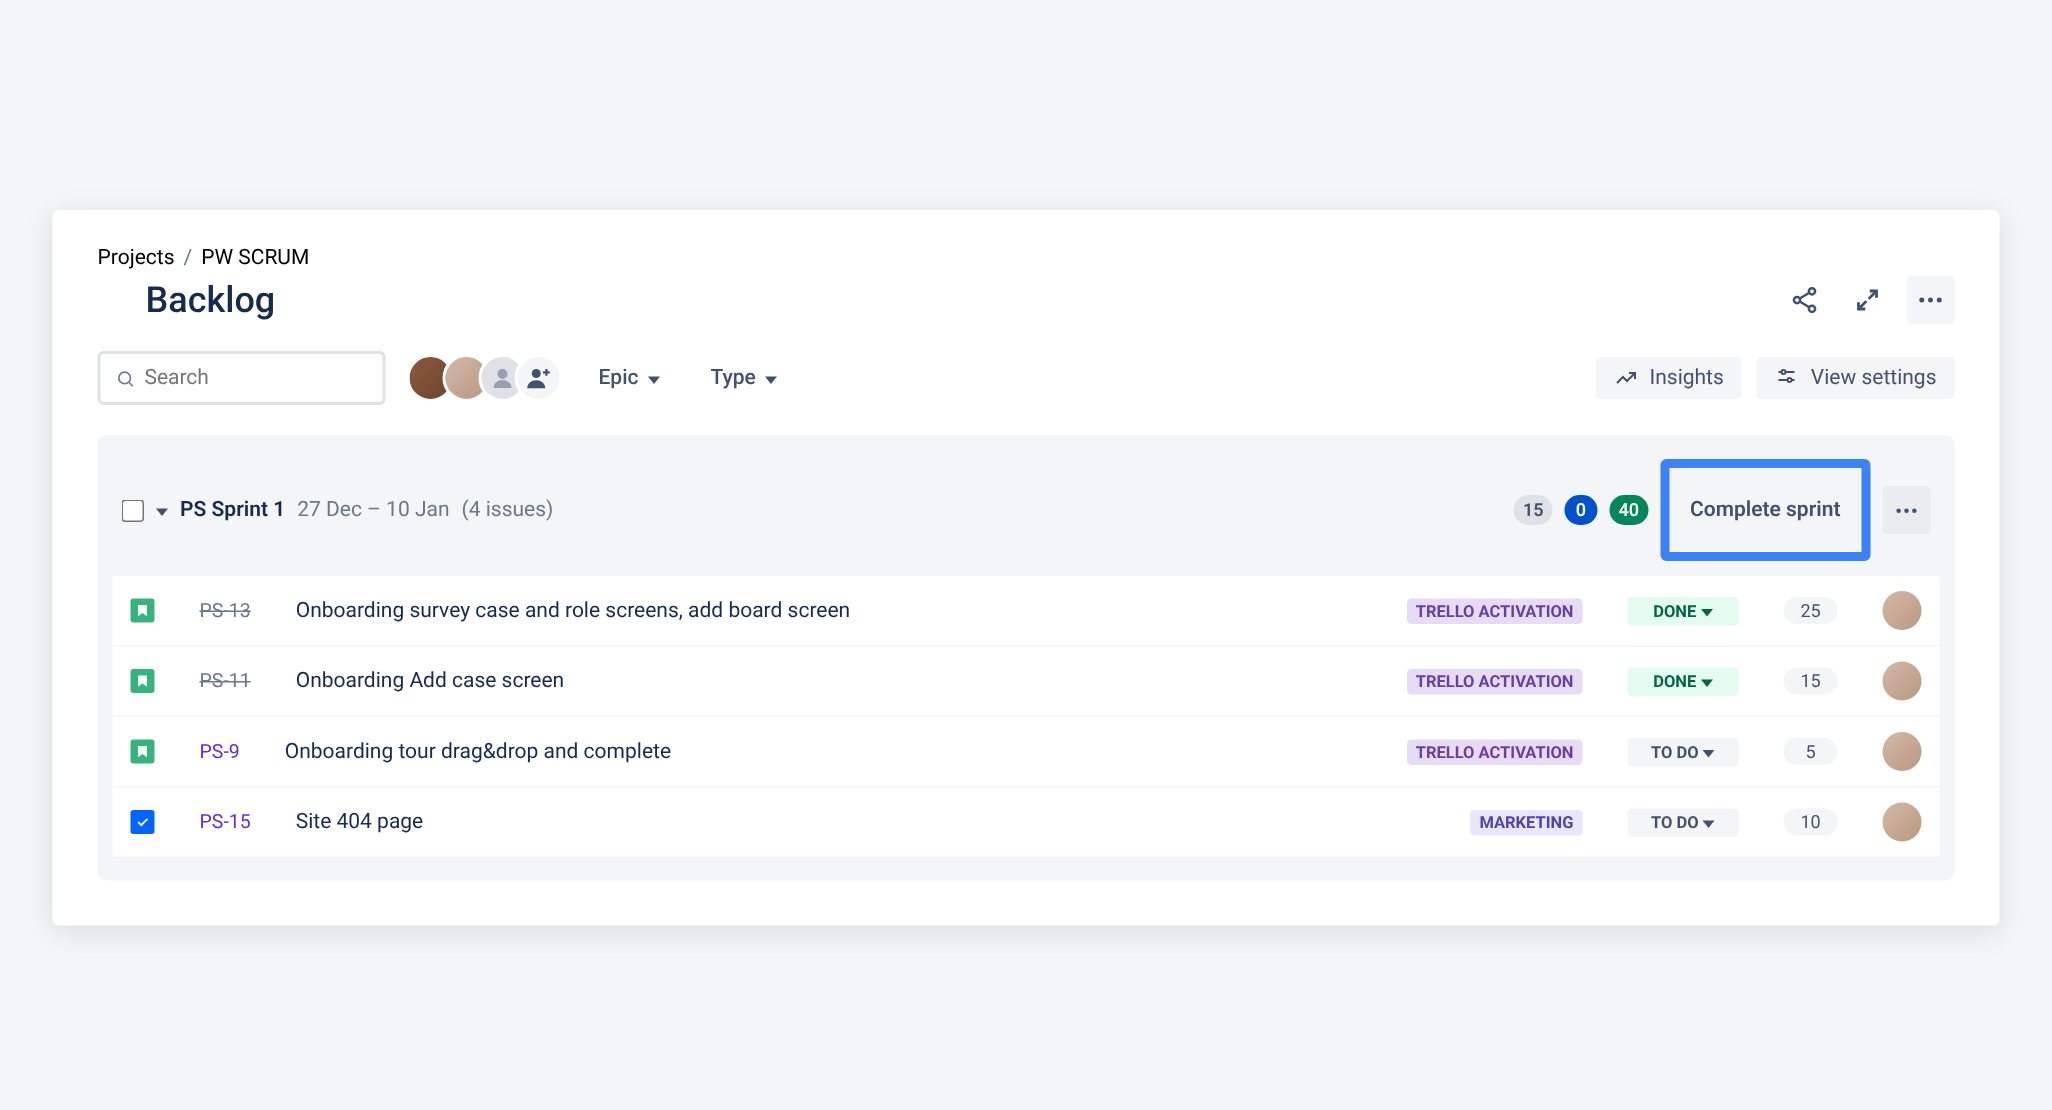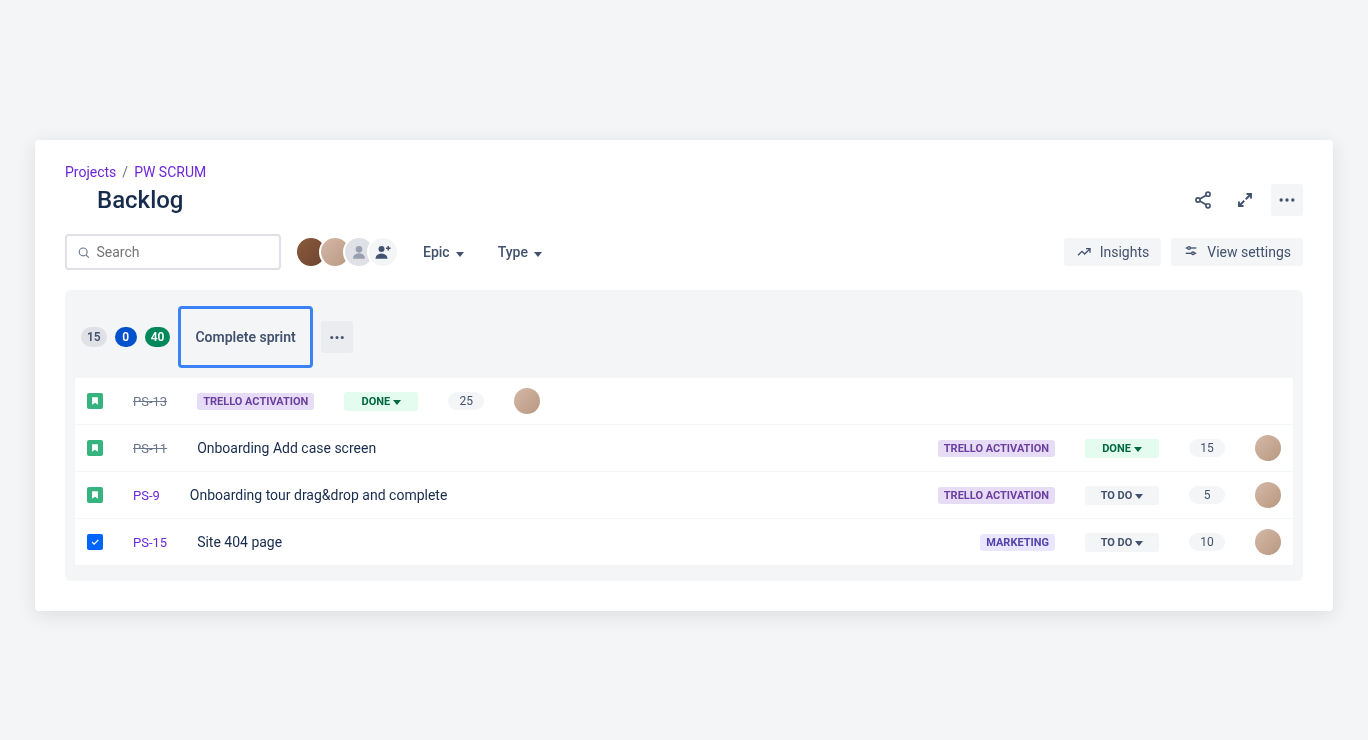--- a/index.html
+++ b/index.html
@@ -1,28 +1,28 @@
 <!DOCTYPE html>
 <html><head>
 <meta charset="utf-8">
 <style>
   * { box-sizing: border-box; margin: 0; padding: 0; font-family: -apple-system, BlinkMacSystemFont, "Segoe UI", Roboto, sans-serif; }
   body { background: #f4f5f7; width: 1368px; height: 740px; }
   .card { background: #fff; margin: 140px 35px 0; border-radius: 4px; padding: 24px 30px 30px; box-shadow: 0 4px 20px rgba(0,0,0,0.1); }
   .breadcrumb { color: #6b778c; font-size: 14px; display:flex; gap:6px; align-items:center;}
   .breadcrumb span.sep { color:#6b778c; }
-  .breadcrumb a { color:#6d28d9; text-decoration:none; }
+  .breadcrumb a { color:#000000; text-decoration:none; }
   .header-row { display:flex; align-items:center; justify-content:space-between; margin-top:4px;}
   h1 { color:#172b4d; font-size:24px; font-weight:500;margin-left:32px; }
   .header-actions { display:flex; align-items:center; gap:10px; }
   .icon-btn { width:32px; height:32px; border-radius:3px; display:flex; align-items:center; justify-content:center; cursor:pointer; color:#42526e;}
   .icon-btn.filled { background:#f4f5f7; color:#42526e;}
   .toolbar { display:flex; align-items:center; justify-content:space-between; margin-top:18px; }
   .toolbar-left { display:flex; align-items:center; gap:14px; }
-  .search-box { display:flex; align-items:center; gap:6px; border:2px solid #dfe1e6; border-radius:4px; padding:4px 10px; width:216px; height:36px;}
+  .search-box { display:flex; align-items:center; gap:6px; border:2px solid #dfe1e6; border-radius:4px; padding:4px 10px; width:192px; height:36px;}
   .search-box svg { color:#6b778c; }
   .search-box input { border:none; outline:none; font-size:14px; color:#172b4d; width:100%; }
   .avatars { display:flex; align-items:center; }
   .avatar { width:32px; height:32px; border-radius:50%; border:2px solid #fff; margin-left:-8px; background:#ccc; display:flex; align-items:center; justify-content:center;}
   .avatar:first-child{ margin-left:0;}
   .avatar.av1 { background:linear-gradient(135deg,#8b5a3c,#6d4530); }
   .avatar.av2 { background:linear-gradient(135deg,#d4b8a8,#b89880); }
   .avatar.empty { background:#dfe1e6; }
   .avatar.add { background:#f4f5f7; }
   .dropdown-btn { display:flex; align-items:center; gap:6px; padding:6px 10px; color:#42526e; font-weight:500; font-size:14px; cursor:pointer; border-radius:3px;}
@@ -33,21 +33,21 @@
   .sprint-header-left { display:flex; align-items:center; gap:8px; font-size:14px; color:#172b4d;}
   .sprint-header-left input[type=checkbox]{ width:15px; height:15px; accent-color:#6b778c;}
   .sprint-name { font-weight:600; color:#172b4d;}
   .sprint-dates { color:#6b778c; }
   .sprint-count { color:#6b778c; }
   .sprint-header-right { display:flex; align-items:center; gap:8px;}
   .pill { display:inline-flex; align-items:center; justify-content:center; min-width:22px; height:20px; padding:0 6px; border-radius:10px; font-size:12px; font-weight:600;}
   .pill.gray { background:#dfe1e6; color:#42526e; }
   .pill.blue { background:#0052cc; color:#fff; }
   .pill.green { background:#00875a; color:#fff; }
-  .complete-btn { background:#f4f5f7; border:3px solid #3b82f6; padding:20px 14px; border-radius:4px; color:#42526e; font-weight:600; font-size:14px; cursor:pointer;}
+  .complete-btn { background:#f4f5f7; border:6px solid #3b82f6; padding:20px 14px; border-radius:4px; color:#42526e; font-weight:600; font-size:14px; cursor:pointer;}
   .more-btn { width:32px; height:32px; display:flex; align-items:center; justify-content:center; border-radius:3px; background:#ebecf0; color:#42526e; cursor:pointer;}
   .issues { background:#fff; border-radius:2px; margin:0 10px; }
   .issue-row { display:flex; align-items:center; padding:10px 12px; border-bottom:1px solid #f4f5f7; gap:30px; font-size:14px;}
   .issue-row:last-child { border-bottom:none;}
   .issue-icon { width:16px; height:16px; border-radius:2px; display:flex; align-items:center; justify-content:center; flex-shrink:0;}
   .issue-icon.story { background:#36b37e; }
   .issue-icon.task { background:#0065ff; }
   .issue-key { color:#6d28d9; font-size:13px; }
   .issue-key.done { text-decoration:line-through; color:#6b778c;}
   .issue-title { color:#172b4d; flex:1; }
@@ -154,20 +154,27 @@
             <line x1="4" y1="14" x2="20" y2="14"></line>
             <circle cx="15" cy="14" r="2" fill="#f4f5f7"></circle>
           </svg>
         <span>View settings</span>
       </div>
     </div>
   </div>
 
   <div class="sprint-panel">
     <div class="sprint-header">
+      <div class="sprint-header-left">
+        <input type="checkbox" style="">
+        <span class="chev-down" style="color:#42526e;"></span>
+        <span class="sprint-name">PS Sprint 1</span>
+        <span class="sprint-dates">27 Dec – 10 Jan</span>
+        <span class="sprint-count">(4 issues)</span>
+      </div>
       <div class="sprint-header-right">
         <span class="pill gray">15</span>
         <span class="pill blue">0</span>
         <span class="pill green">40</span>
         <div class="complete-btn">Complete sprint</div>
         <div class="more-btn">
           <svg width="18" height="5" viewBox="0 0 24 6" fill="currentColor">
               <circle cx="5" cy="3" r="2"></circle>
               <circle cx="12" cy="3" r="2"></circle>
               <circle cx="19" cy="3" r="2"></circle>
@@ -177,20 +184,21 @@
     </div>
 
     <div class="issues">
         <div class="issue-row">
     <span class="issue-icon story">
             <svg width="10" height="10" viewBox="0 0 24 24" fill="#fff">
               <path d="M5 3h14v18l-7-5-7 5z"></path>
             </svg>
           </span>
     <span class="issue-key done">PS-13</span>
+    <span class="issue-title">Onboarding survey case and role screens, add board screen</span>
     <span class="epic-label purple">TRELLO ACTIVATION</span>
     <span class="status-btn done">DONE<span class="chev-down"></span></span>
     <span class="points-pill">25</span>
     <span class="assignee"></span>
         </div>
         <div class="issue-row">
     <span class="issue-icon story">
             <svg width="10" height="10" viewBox="0 0 24 24" fill="#fff">
               <path d="M5 3h14v18l-7-5-7 5z"></path>
             </svg>

